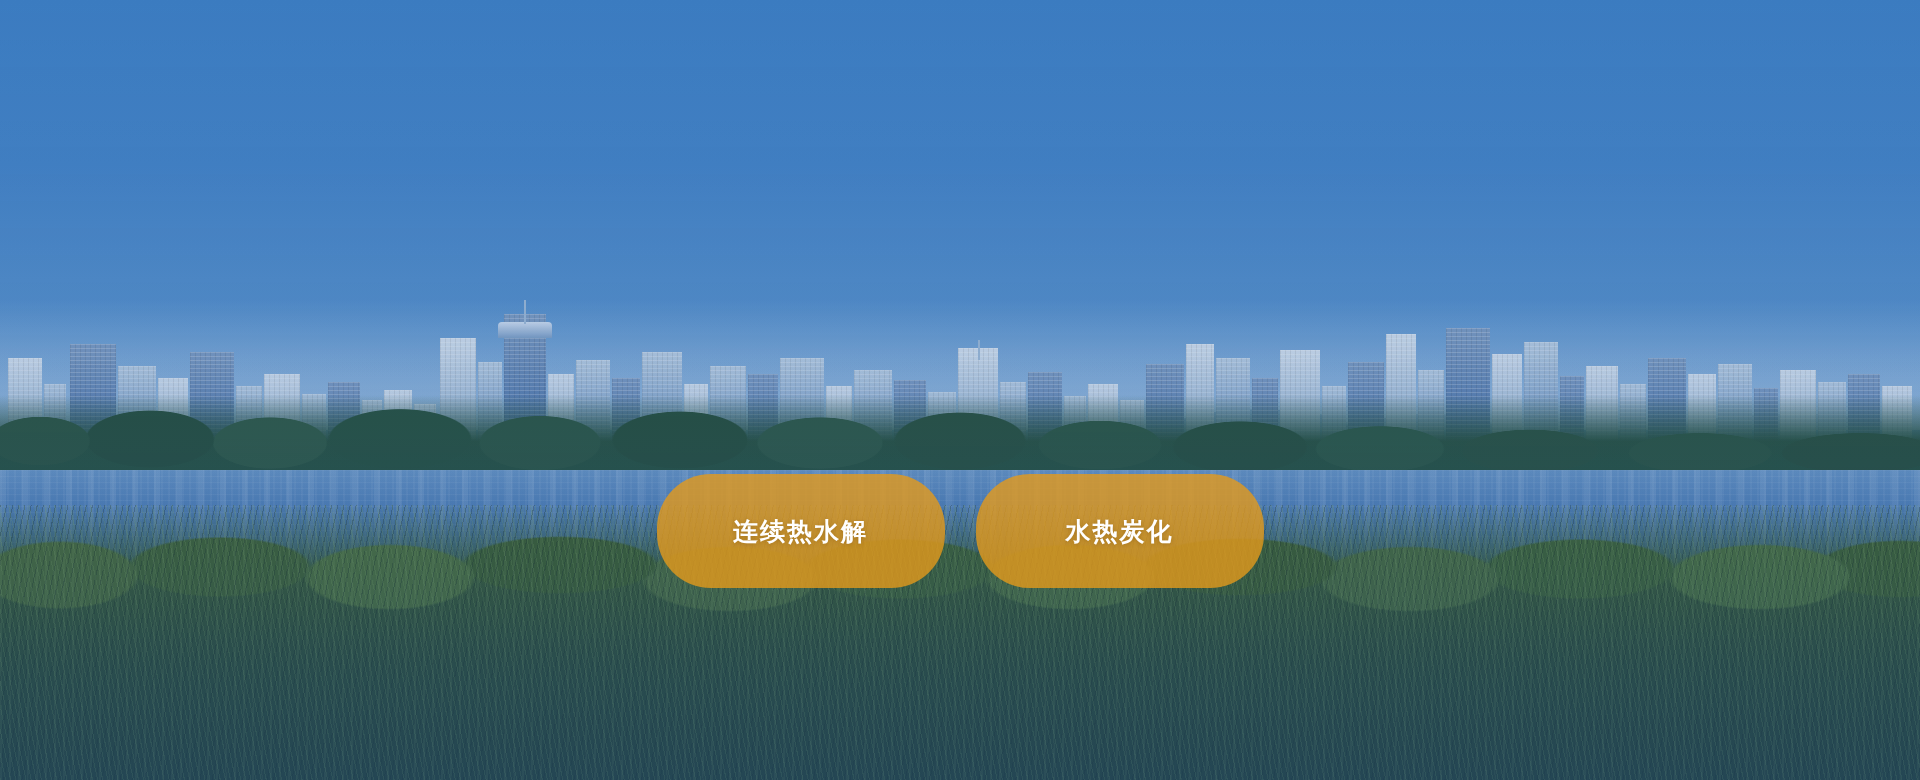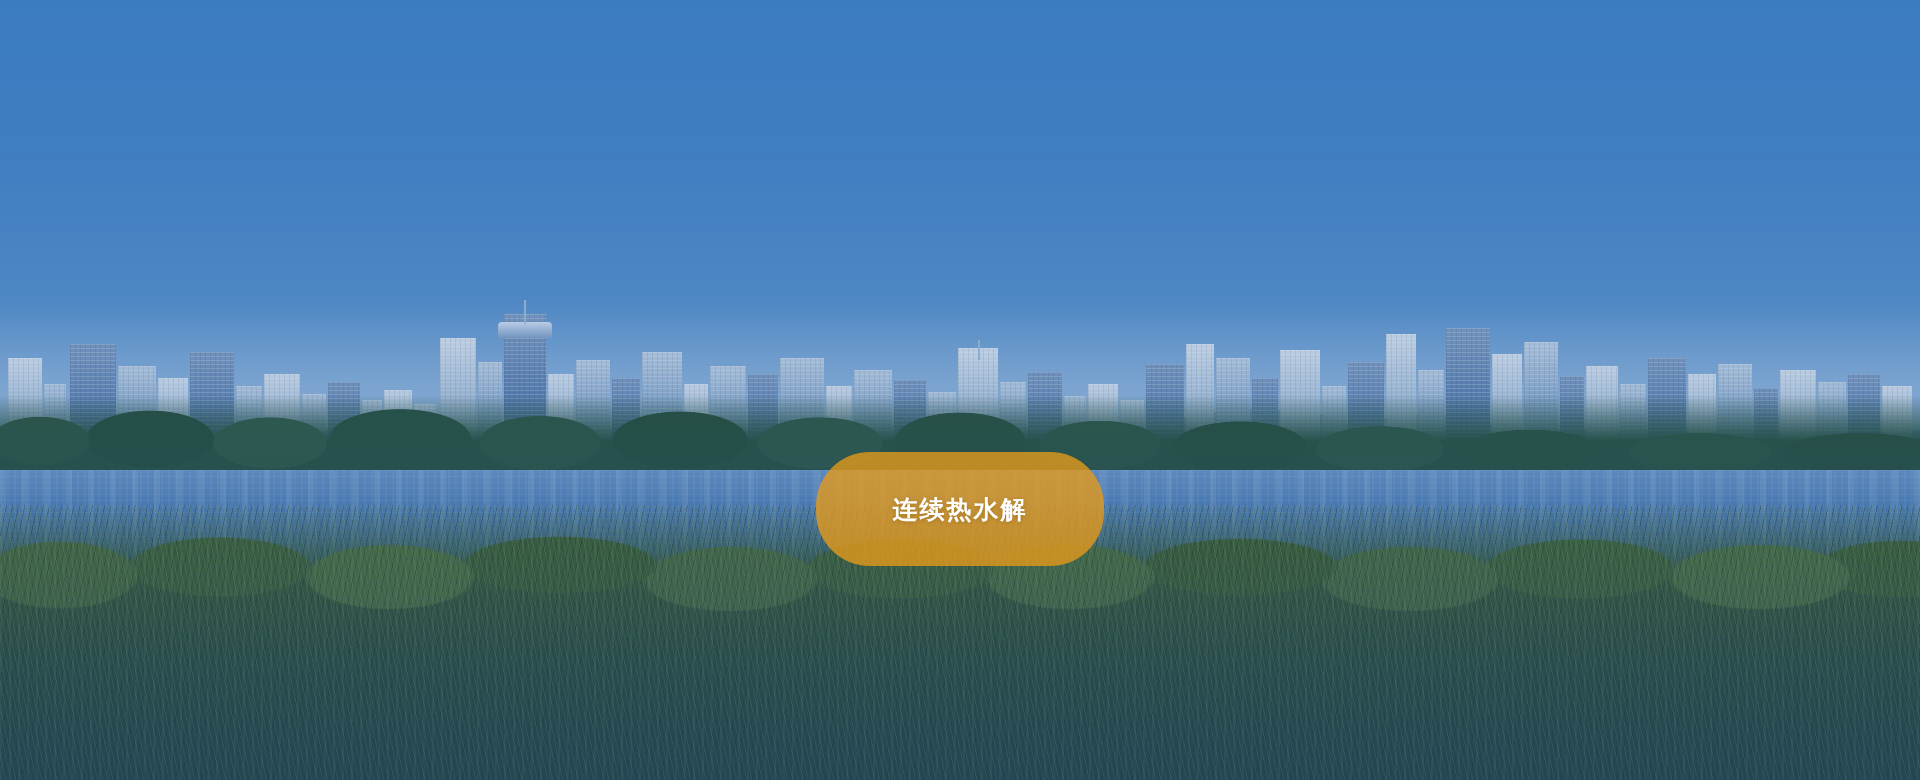--- a/index.html
+++ b/index.html
@@ -134,21 +134,21 @@
   }
   .hero-sub{
     position:absolute; left:0; top:350px; width:1920px;
     text-align:center; color:#ffffff;
     font-size:26px; font-weight:400; letter-spacing:2px;
     line-height:1.2;
     text-shadow:0 1px 5px rgba(20,55,100,.30);
   }
 
   .pill-row{
-    position:absolute; left:0; top:452px; width:1920px; height:114px;
+    position:absolute; left:0; top:474px; width:1920px; height:114px;
     display:flex; justify-content:center; align-items:center; gap:31px;
   }
   .pill{
     width:288px; height:114px;
     border-radius:54px;
     background:rgba(228,154,27,.80);
     display:flex; align-items:center; justify-content:center;
     color:#ffffff; font-size:25px; font-weight:700; letter-spacing:2px;
     cursor:pointer; user-select:none;
     text-shadow:0 1px 4px rgba(120,75,10,.40);
@@ -237,16 +237,17 @@
     <div class="grade"></div>
     <div class="grade2"></div>
   </div>
 
   <div class="content">
 
 
 
     <div class="pill-row">
       <div class="pill">连续热水解</div>
+      <div class="pill">水热炭化</div>
     </div>
 
   </div>
 </div>
 
 </body></html>

